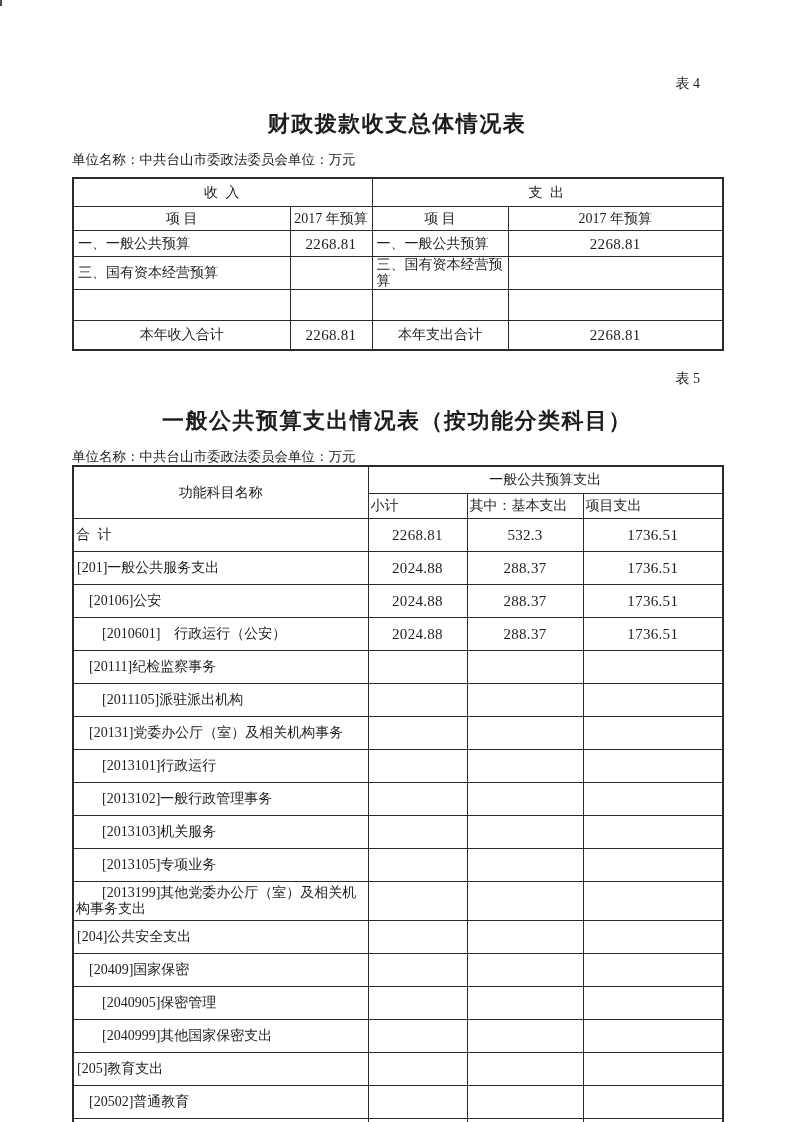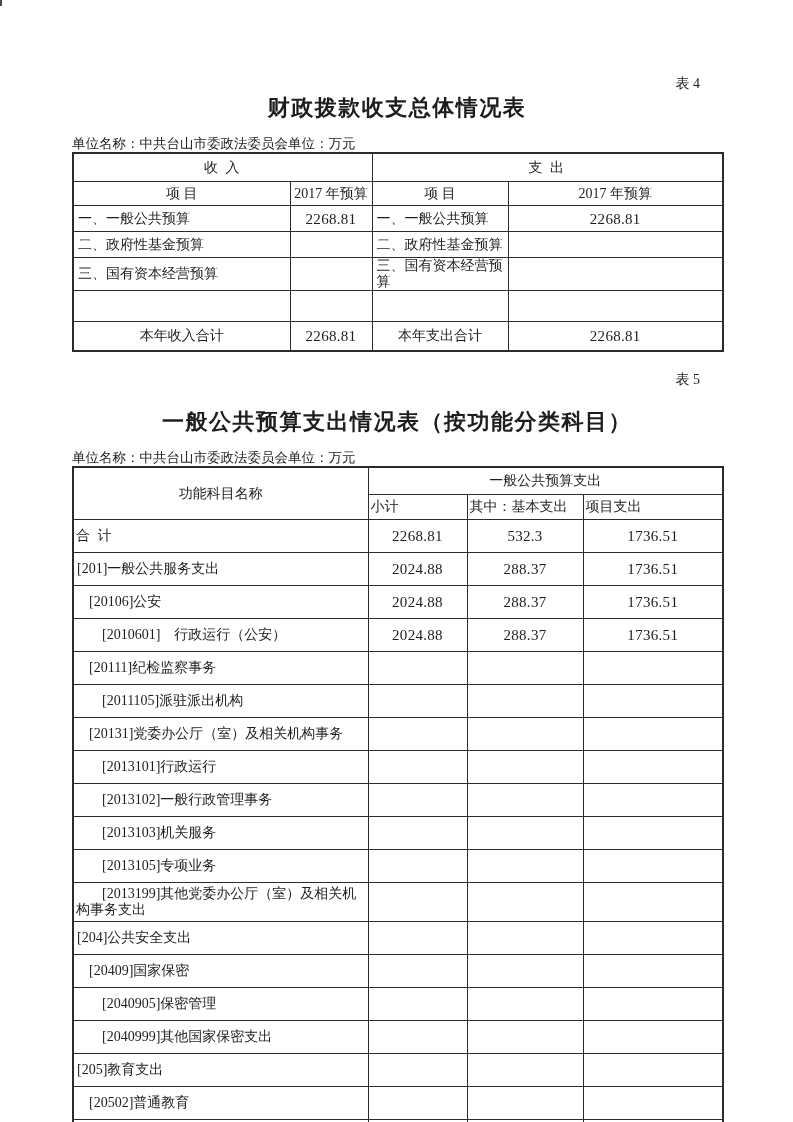--- a/index.html
+++ b/index.html
@@ -9,30 +9,30 @@
     box-sizing:border-box;
     padding:76px 71px 0 72px;
     background:#ffffff;
     color:#1d1d1d;
     font-family:"Liberation Serif","DejaVu Serif",serif;
     overflow:hidden;
   }
   .scan-dot { position:absolute; left:0; top:0; width:2px; height:6px; background:#4a4a4a; }
 
   .sheet-tag { text-align:right; padding-right:22px; font-size:14px; line-height:16px; }
-  .doc-title { text-align:center; font-weight:bold; font-size:22px; letter-spacing:1.5px; margin-top:2px; line-height:28px; }
+  .doc-title { text-align:center; font-weight:bold; font-size:22px; letter-spacing:1.5px; margin-top:18px; line-height:28px; }
   .unit-row { display:flex; font-size:13.5px; line-height:17px; margin-top:13px; }
 
   table { border-collapse:collapse; table-layout:fixed; width:650px; border:2px solid #2b2b2b; }
   th, td { border:1px solid #2b2b2b; font-weight:normal; padding:0 2px; overflow:hidden; vertical-align:middle; font-size:14px; line-height:16px; }
   .num { text-align:center; font-size:15px; letter-spacing:0.3px; }
   .ctr { text-align:center; }
 
   
-  .t4 { }
+  .t4 { margin-top:9px; }
   .t4 .rh1 th { height:27px; text-align:center; letter-spacing:2px; }
   .t4 .rh2 th { height:23px; text-align:center; }
   .t4 .rd  td { height:25px; }
   .t4 .re  td { height:30px; }
   .t4 .rt  td { height:28px; }
   .t4 .item { text-align:left; padding-left:4px; }
 
   
   .t5 { margin-top:0; }
   .t5 .rh1 th { height:26px; text-align:center; }
@@ -80,26 +80,20 @@
       </tr>
     </thead>
     <tbody>
       <tr class="rd">
         <td class="item">一、一般公共预算</td>
         <td class="num">2268.81</td>
         <td class="item">一、一般公共预算</td>
         <td class="num">2268.81</td>
       </tr>
       <tr class="rd">
-        <td class="item">二、政府性基金预算</td>
-        <td class="num"></td>
-        <td class="item">二、政府性基金预算</td>
-        <td class="num"></td>
-      </tr>
-      <tr class="rd">
         <td class="item">三、国有资本经营预算</td>
         <td class="num"></td>
         <td class="item">三、国有资本经营预算</td>
         <td class="num"></td>
       </tr>
       <tr class="re">
         <td class="item"></td>
         <td class="num"></td>
         <td class="item"></td>
         <td class="num"></td>

